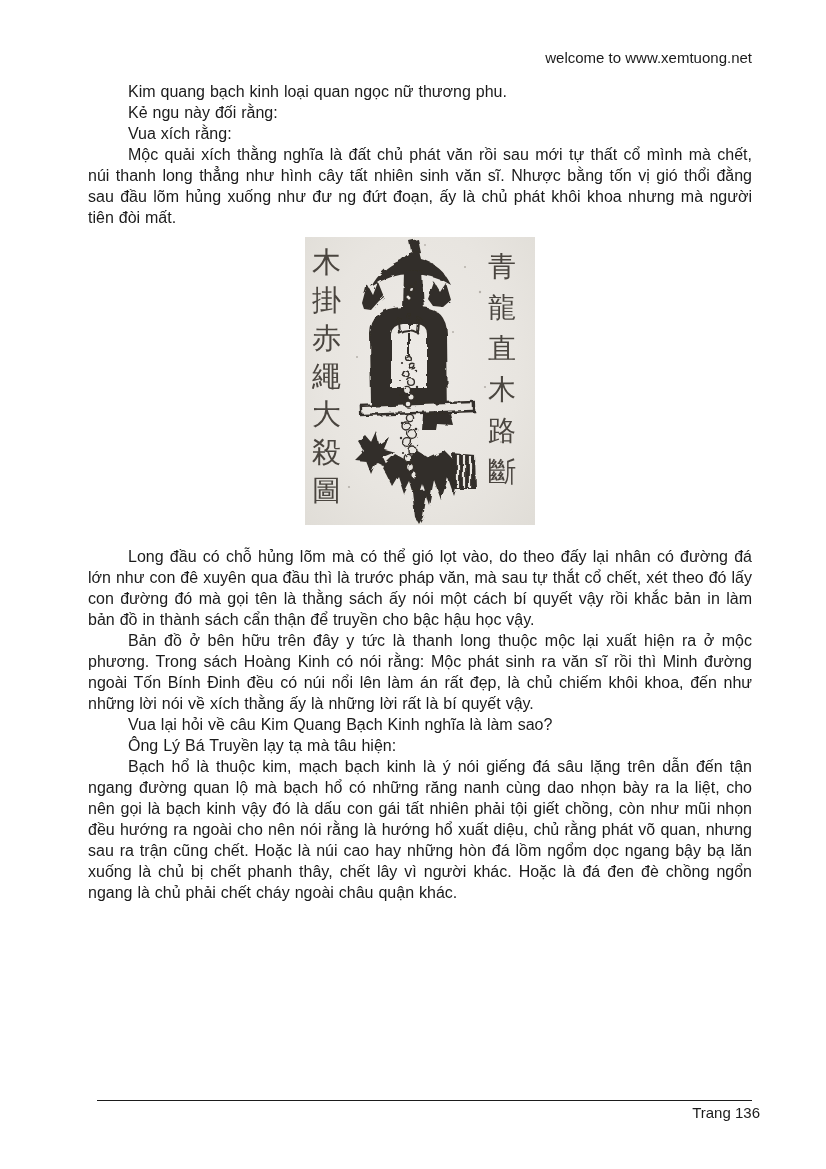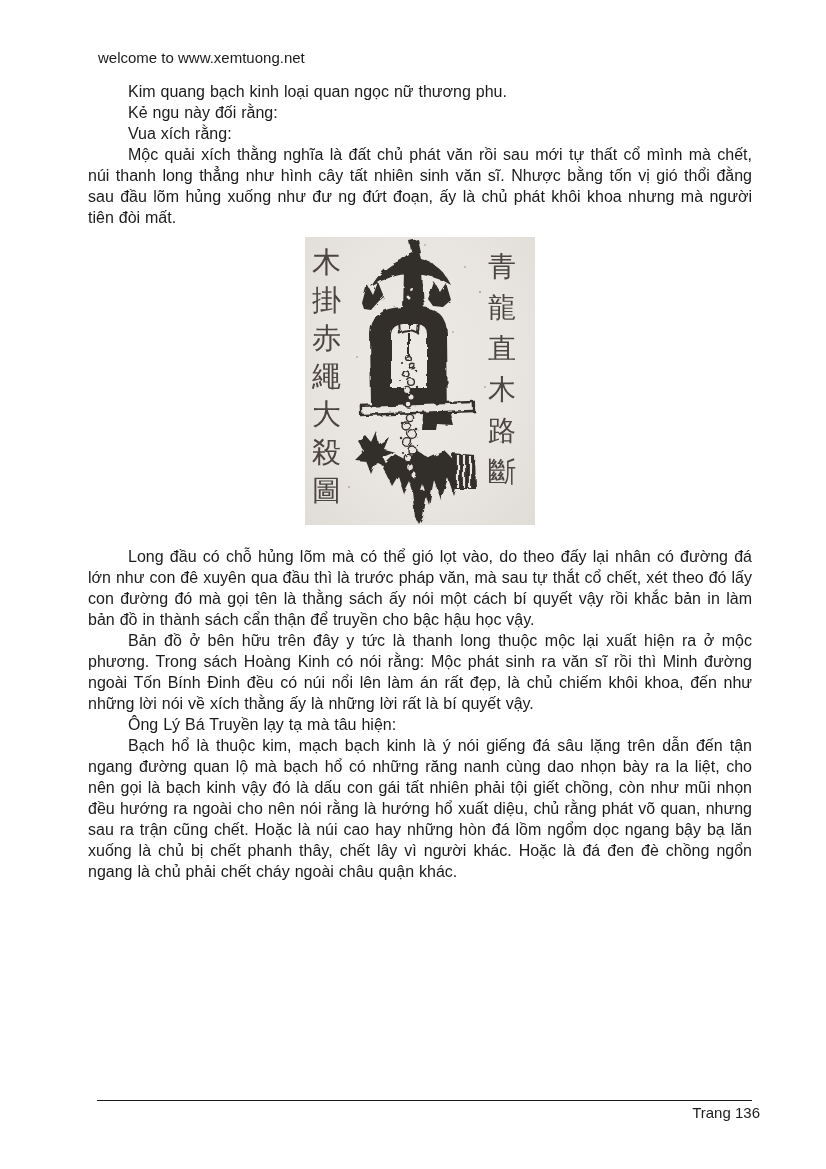--- a/index.html
+++ b/index.html
@@ -18,20 +18,21 @@
     left: 88px;
     top: 48px;
     width: 664px;
   }
   .doc-header {
     font-size: 15px;
     line-height: 20px;
     margin-left: 10px;
     margin-bottom: 13px;
     white-space: nowrap;
+    text-align: right;
   }
   p.body-par {
     font-size: 16px;
     line-height: 21px;
     text-align: justify;
     text-indent: 40px;
     word-spacing: 0.5px;
   }
   .figure {
     position: relative;
@@ -200,19 +201,20 @@
         <span>龍</span>
         <span>直</span>
         <span>木</span>
         <span>路</span>
         <span>斷</span>
       </div>
     </div>
 
     <p class="body-par">Long đầu có chỗ hủng lõm mà có thể gió lọt vào, do theo đấy lại nhân có đường đá lớn như con đê xuyên qua đầu thì là trước pháp văn, mà sau tự thắt cổ chết, xét theo đó lấy con đường đó mà gọi tên là thằng sách ấy nói một cách bí quyết vậy rồi khắc bản in làm bản đồ in thành sách cẩn thận để truyền cho bậc hậu học vậy.</p>
     <p class="body-par">Bản đồ ở bên hữu trên đây y tức là thanh long thuộc mộc lại xuất hiện ra ở mộc phương. Trong sách Hoàng Kinh có nói rằng: Mộc phát sinh ra văn sĩ rồi thì Minh đường ngoài Tốn Bính Đinh đều có núi nổi lên làm án rất đẹp, là chủ chiếm khôi khoa, đến như những lời nói về xích thằng ấy là những lời rất là bí quyết vậy.</p>
+    <p class="body-par">Vua lại hỏi về câu Kim Quang Bạch Kinh nghĩa là làm sao?</p>
     <p class="body-par">Ông Lý Bá Truyền lạy tạ mà tâu hiện:</p>
     <p class="body-par">Bạch hổ là thuộc kim, mạch bạch kinh là ý nói giếng đá sâu lặng trên dẫn đến tận ngang đường quan lộ mà bạch hổ có những răng nanh cùng dao nhọn bày ra la liệt, cho nên gọi là bạch kinh vậy đó là dấu con gái tất nhiên phải tội giết chồng, còn như mũi nhọn đều hướng ra ngoài cho nên nói rằng là hướng hổ xuất diệu, chủ rằng phát võ quan, nhưng sau ra trận cũng chết. Hoặc là núi cao hay những hòn đá lồm ngổm dọc ngang bậy bạ lăn xuống là chủ bị chết phanh thây, chết lây vì người khác. Hoặc là đá đen đè chồng ngổn ngang là chủ phải chết cháy ngoài châu quận khác.</p>
   </div>
 
   <div class="footer-rule"></div>
   <div class="footer-text">Trang 136</div>
 </div>
 
 </body></html>

